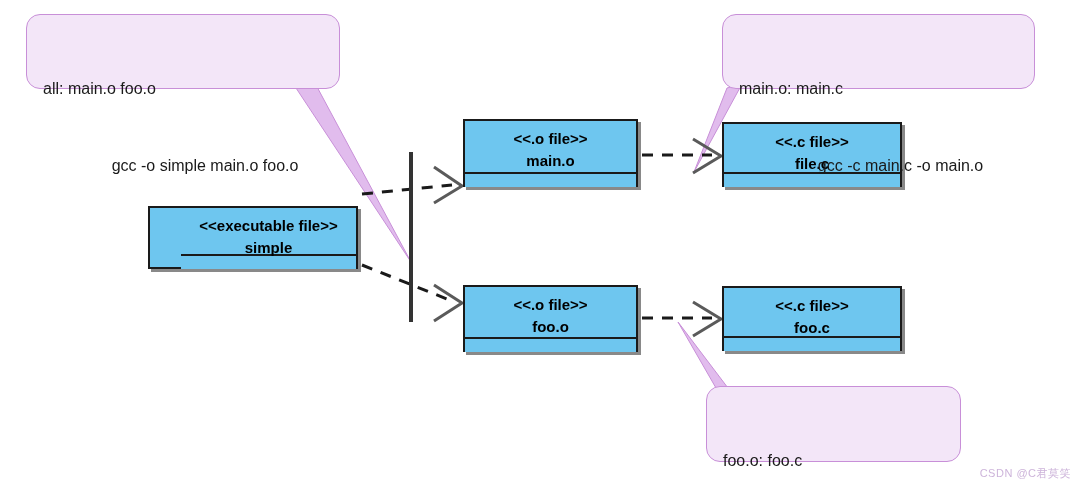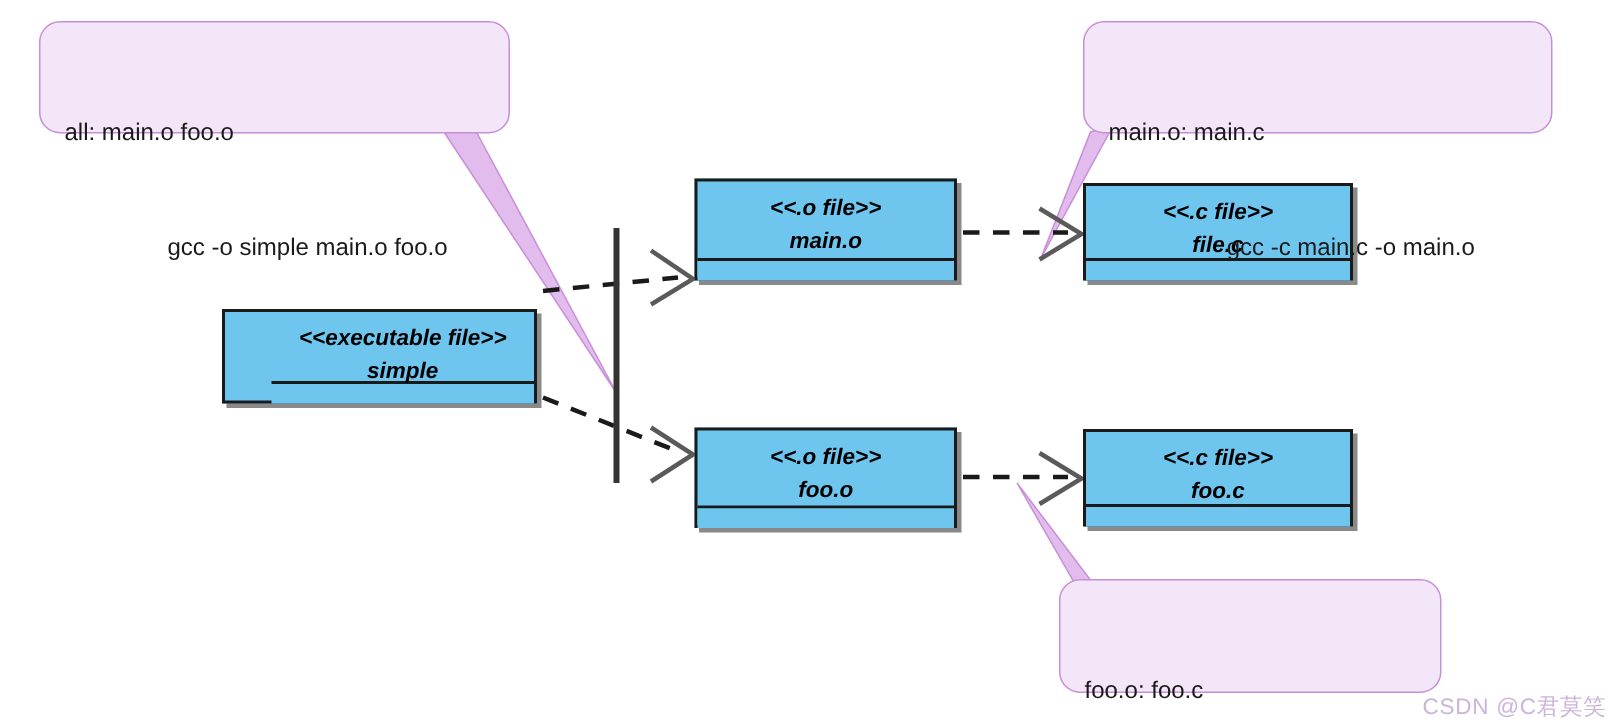--- a/index.html
+++ b/index.html
@@ -27,21 +27,20 @@
     pointer-events: none;
   }
 
   
   .uml-box {
     position: absolute;
     box-sizing: border-box;
     border: 2px solid #1a1a1a;
     background: #6ec6ef;
     box-shadow: 3px 3px 0 rgba(40,40,40,0.55);
-    font-style: italic;
   }
   .uml-box .body {
     box-sizing: border-box;
     padding: 7px 6px 8px 6px;
     text-align: center;
     color: #000000;
     font-weight: bold;
     line-height: 1.45;
     font-size: 15px;
     border-bottom: 2px solid #1a1a1a;
@@ -74,21 +73,21 @@
   }
   .note .line1 { display: block; }
   .note .line2 { display: block; padding-left: 44px; text-align: center; }
 
   
   #watermark {
     position: absolute;
     right: 6px;
     bottom: 2px;
     color: #cdb4da;
-    font-size: 15px;
+    font-size: 11px;
     letter-spacing: 0.5px;
     white-space: nowrap;
   }
 </style>
 </head>
 <body>
 
 <div id="canvas">
 
   <svg id="edge-layer" viewBox="0 0 1077 483" width="1077" height="483">

